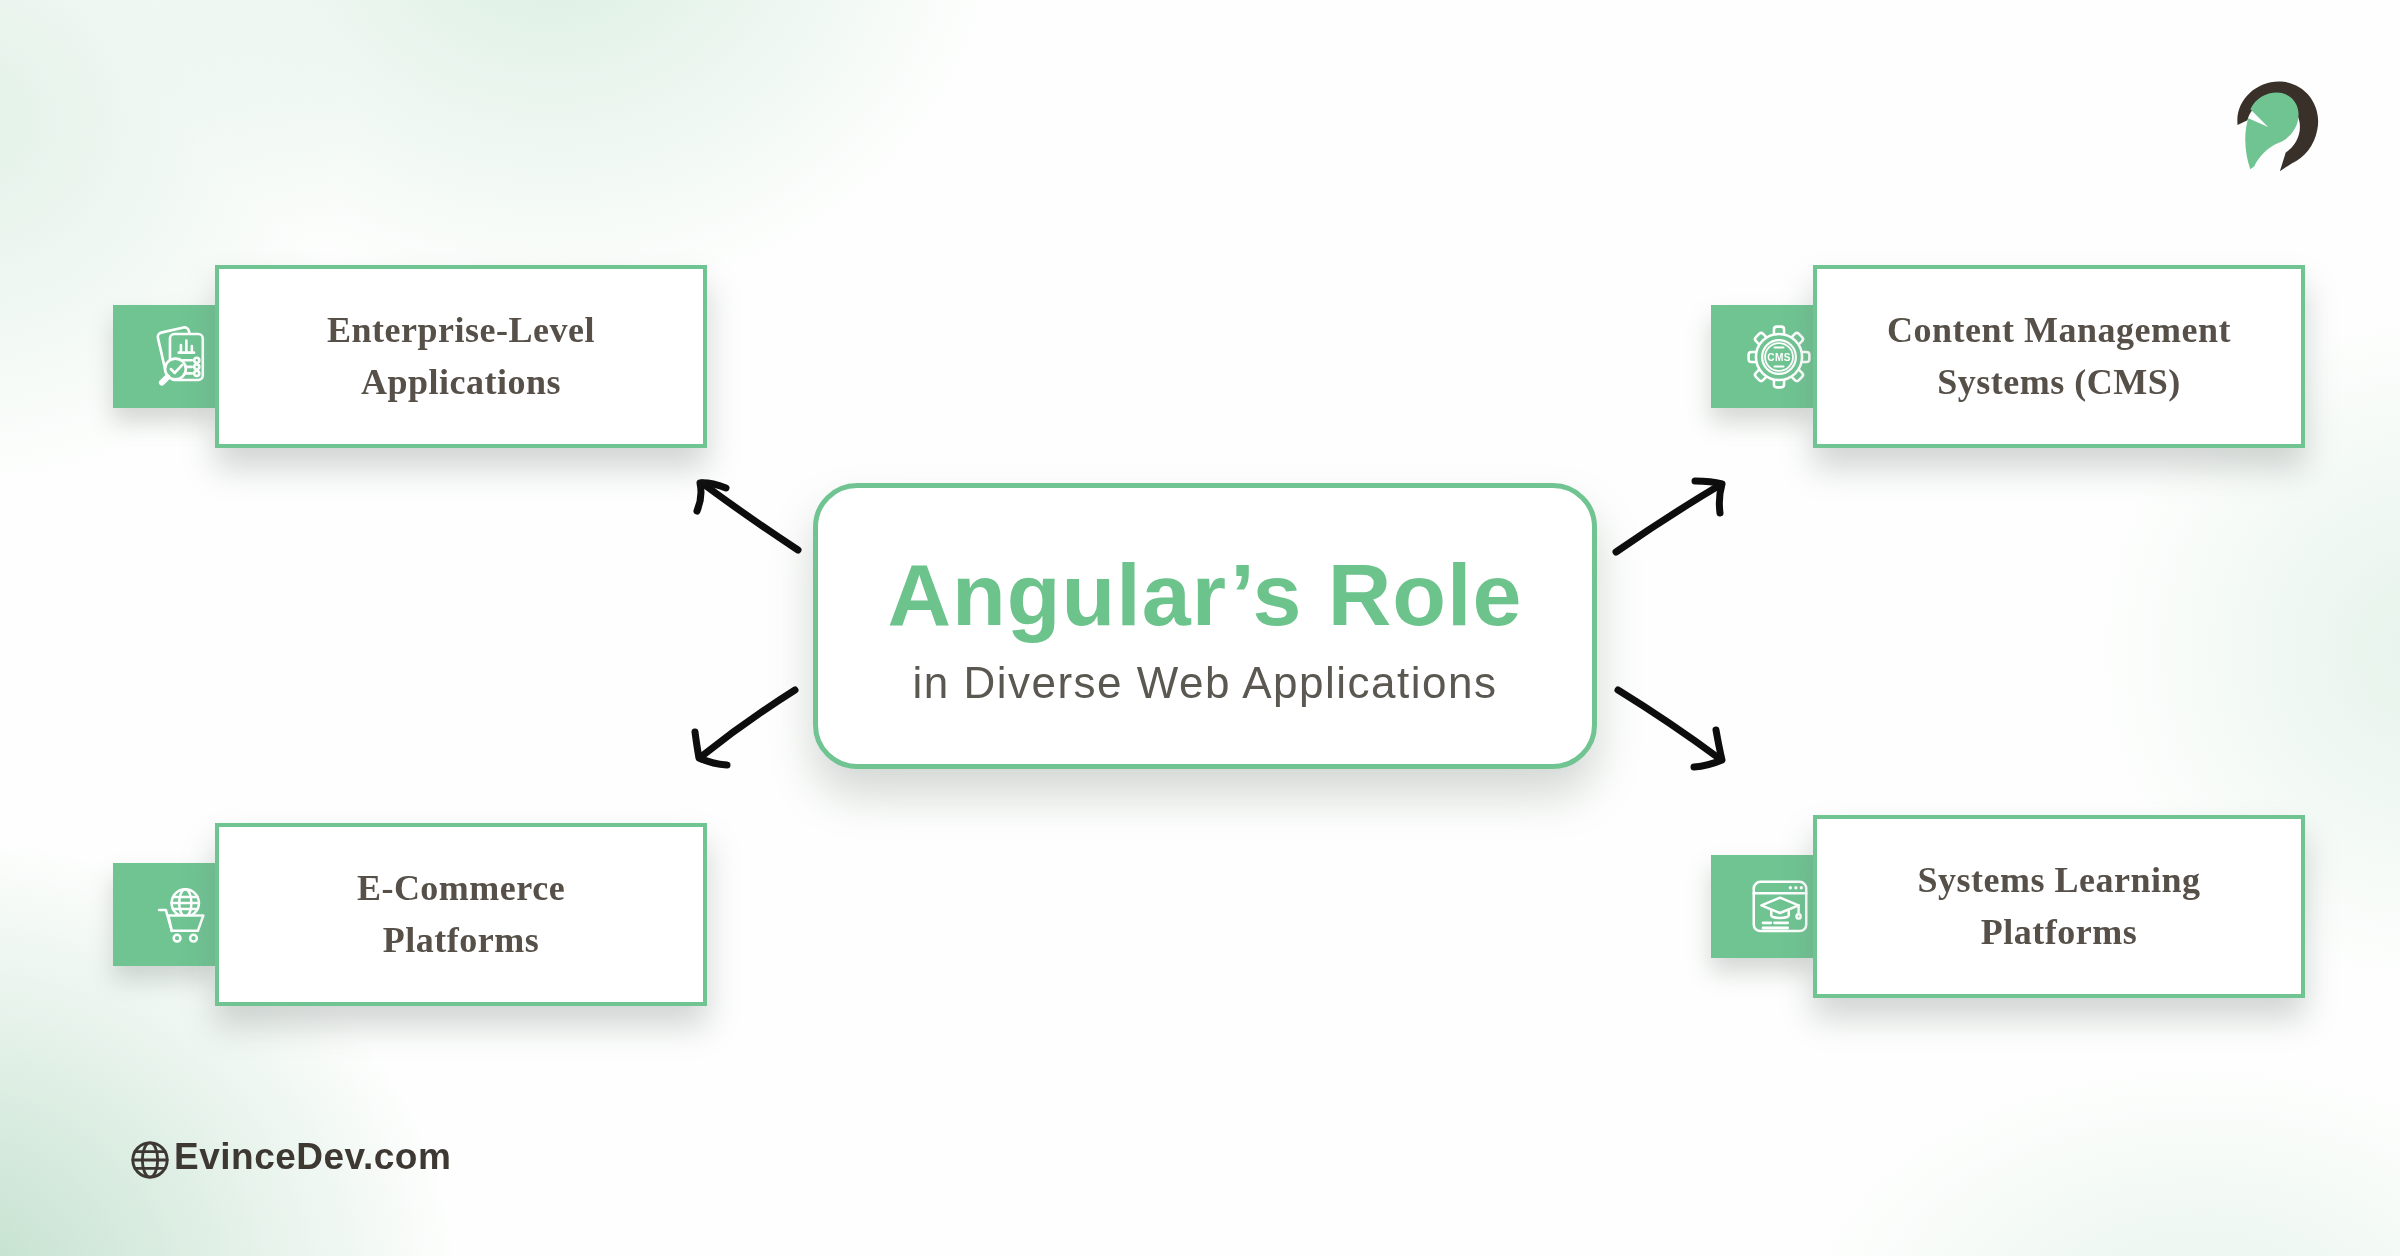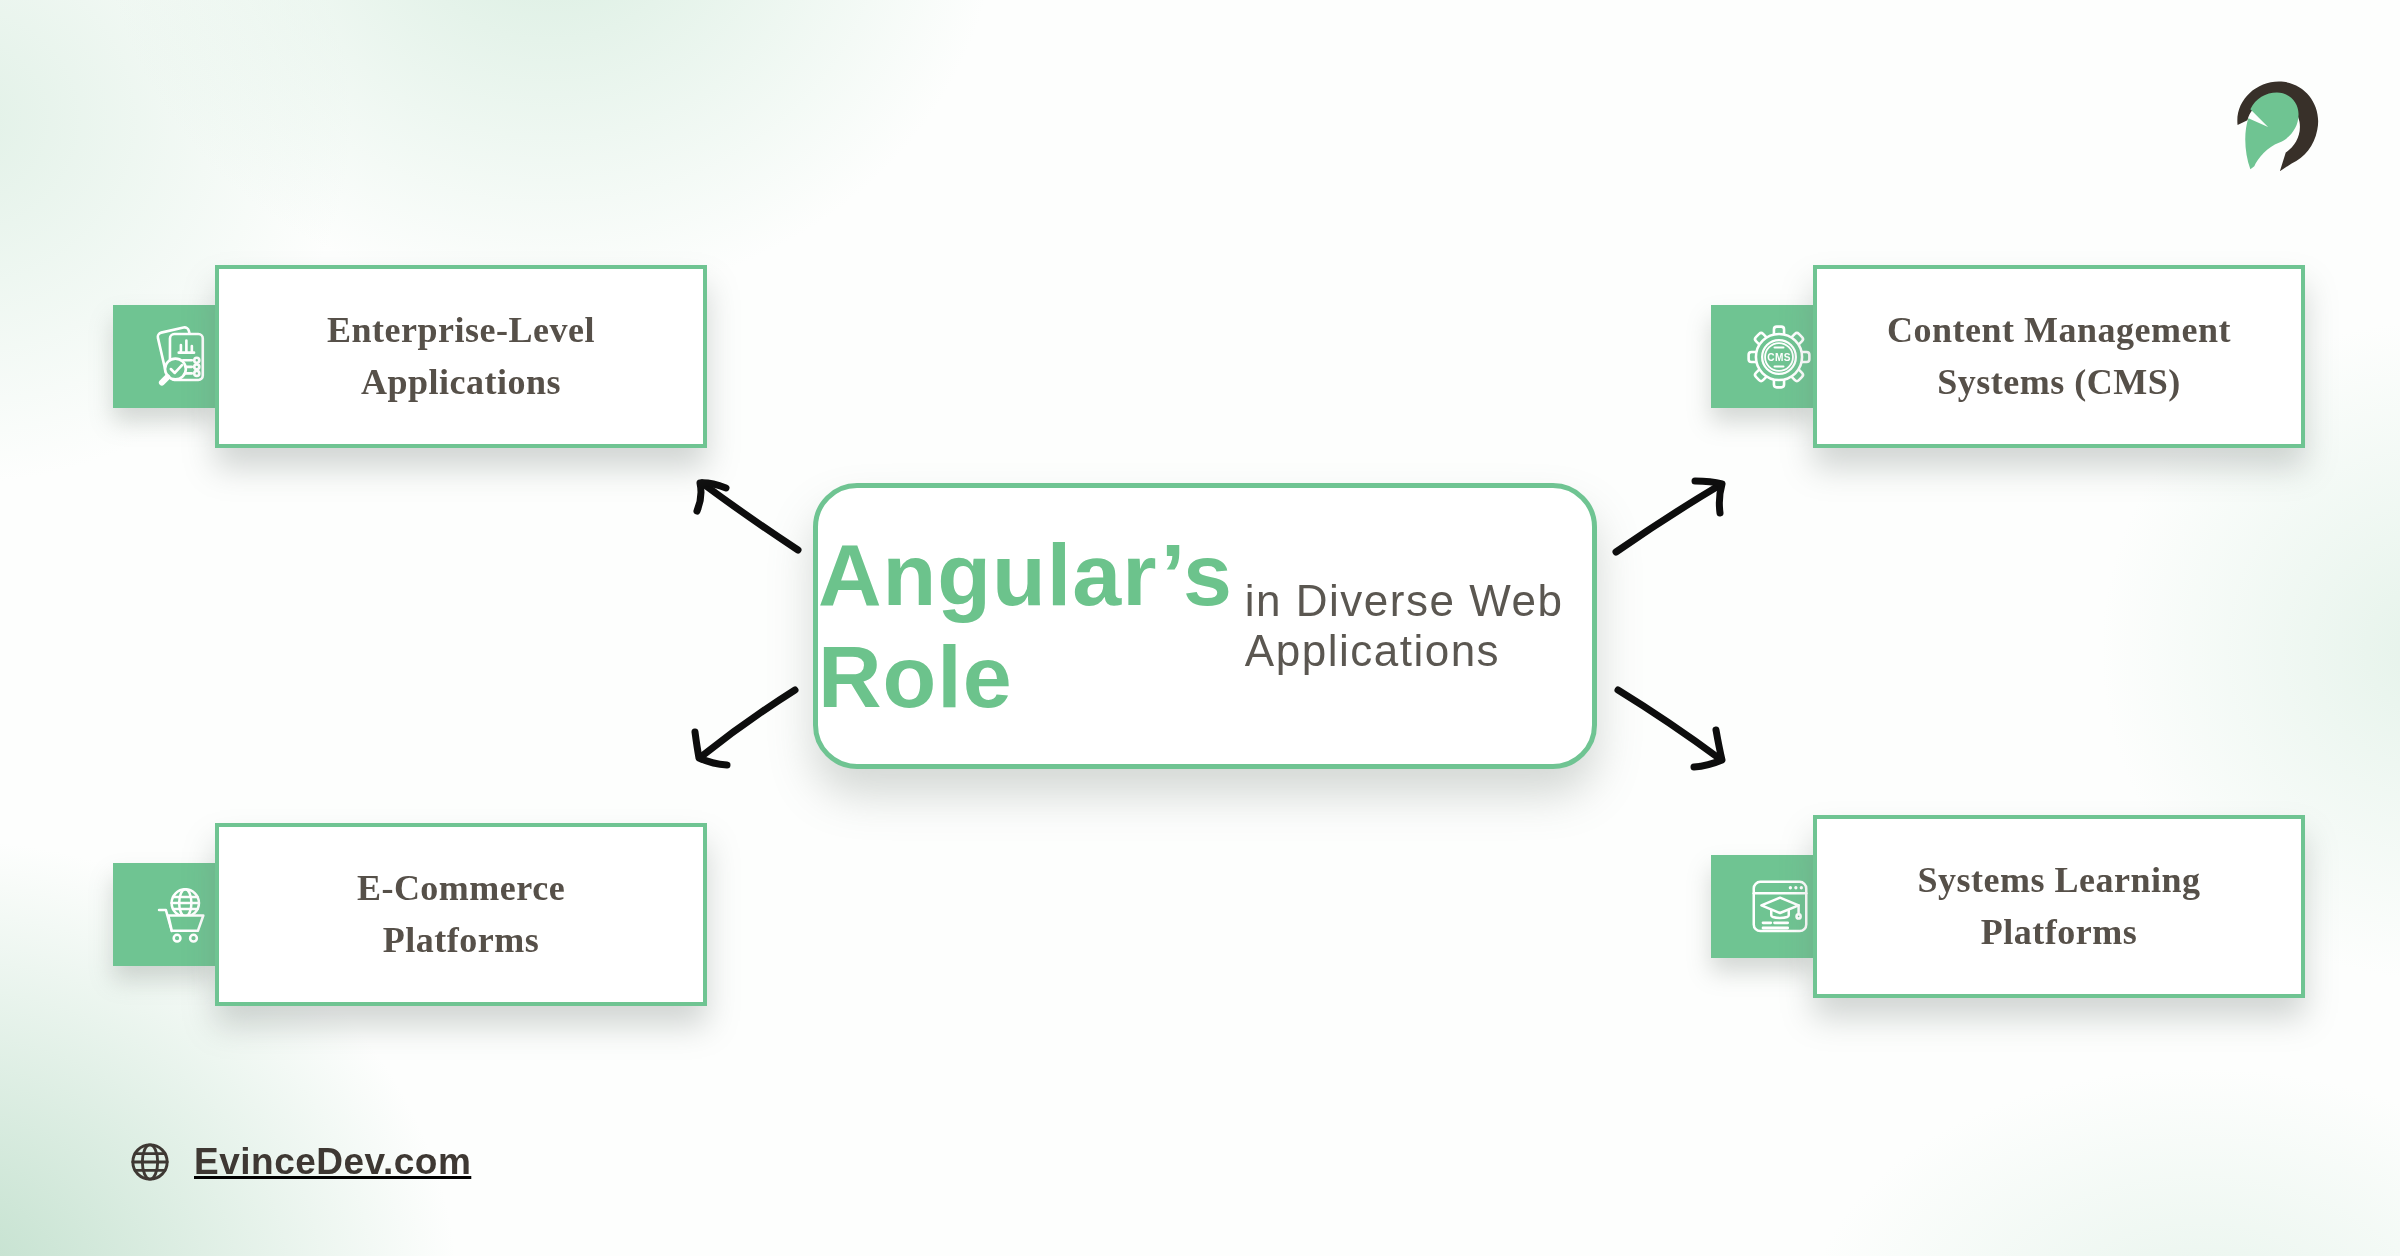--- a/index.html
+++ b/index.html
@@ -26,21 +26,21 @@
       #FDFEFD;
   }
 
   
   .center-box{
     position:absolute;left:813px;top:483px;width:784px;height:286px;
     background:var(--box-bg);
     border:5px solid var(--accent);
     border-radius:44px;
     box-shadow:0 26px 44px rgba(118,129,123,0.30);
-    display:flex;align-items:center;justify-content:center;
+    display:flex;flex-direction:column;align-items:center;justify-content:center;
     gap:12px;
   }
   .center-title{
     font-size:88px;font-weight:700;color:var(--title-green);letter-spacing:1px;
   }
   .center-subtitle{
     font-size:44px;font-weight:400;color:var(--subtitle-gray);letter-spacing:1.5px;
   }
 
   
@@ -78,21 +78,21 @@
   
   .arrows{position:absolute;left:0;top:0;width:2400px;height:1256px;pointer-events:none;}
   .arrow{stroke:var(--arrow-black);stroke-width:7;fill:none;stroke-linecap:round;stroke-linejoin:round;}
 
   
   .logo{position:absolute;left:2222px;top:70px;width:100px;height:118px;}
 
   
   .footer{
     position:absolute;left:126px;top:1136px;height:52px;
-    display:flex;align-items:center;gap:20px;text-decoration:underline;
+    display:flex;
   }
   .footer-text{font-size:37px;font-weight:700;color:var(--footer-dark);letter-spacing:0.5px;}
   .globe{stroke:var(--footer-dark);fill:none;stroke-width:2.4;stroke-linecap:round;}
 </style>
 </head>
 <body>
 
 <div class="canvas">
 
   <svg class="logo" viewBox="0 0 100 120" aria-hidden="true">

